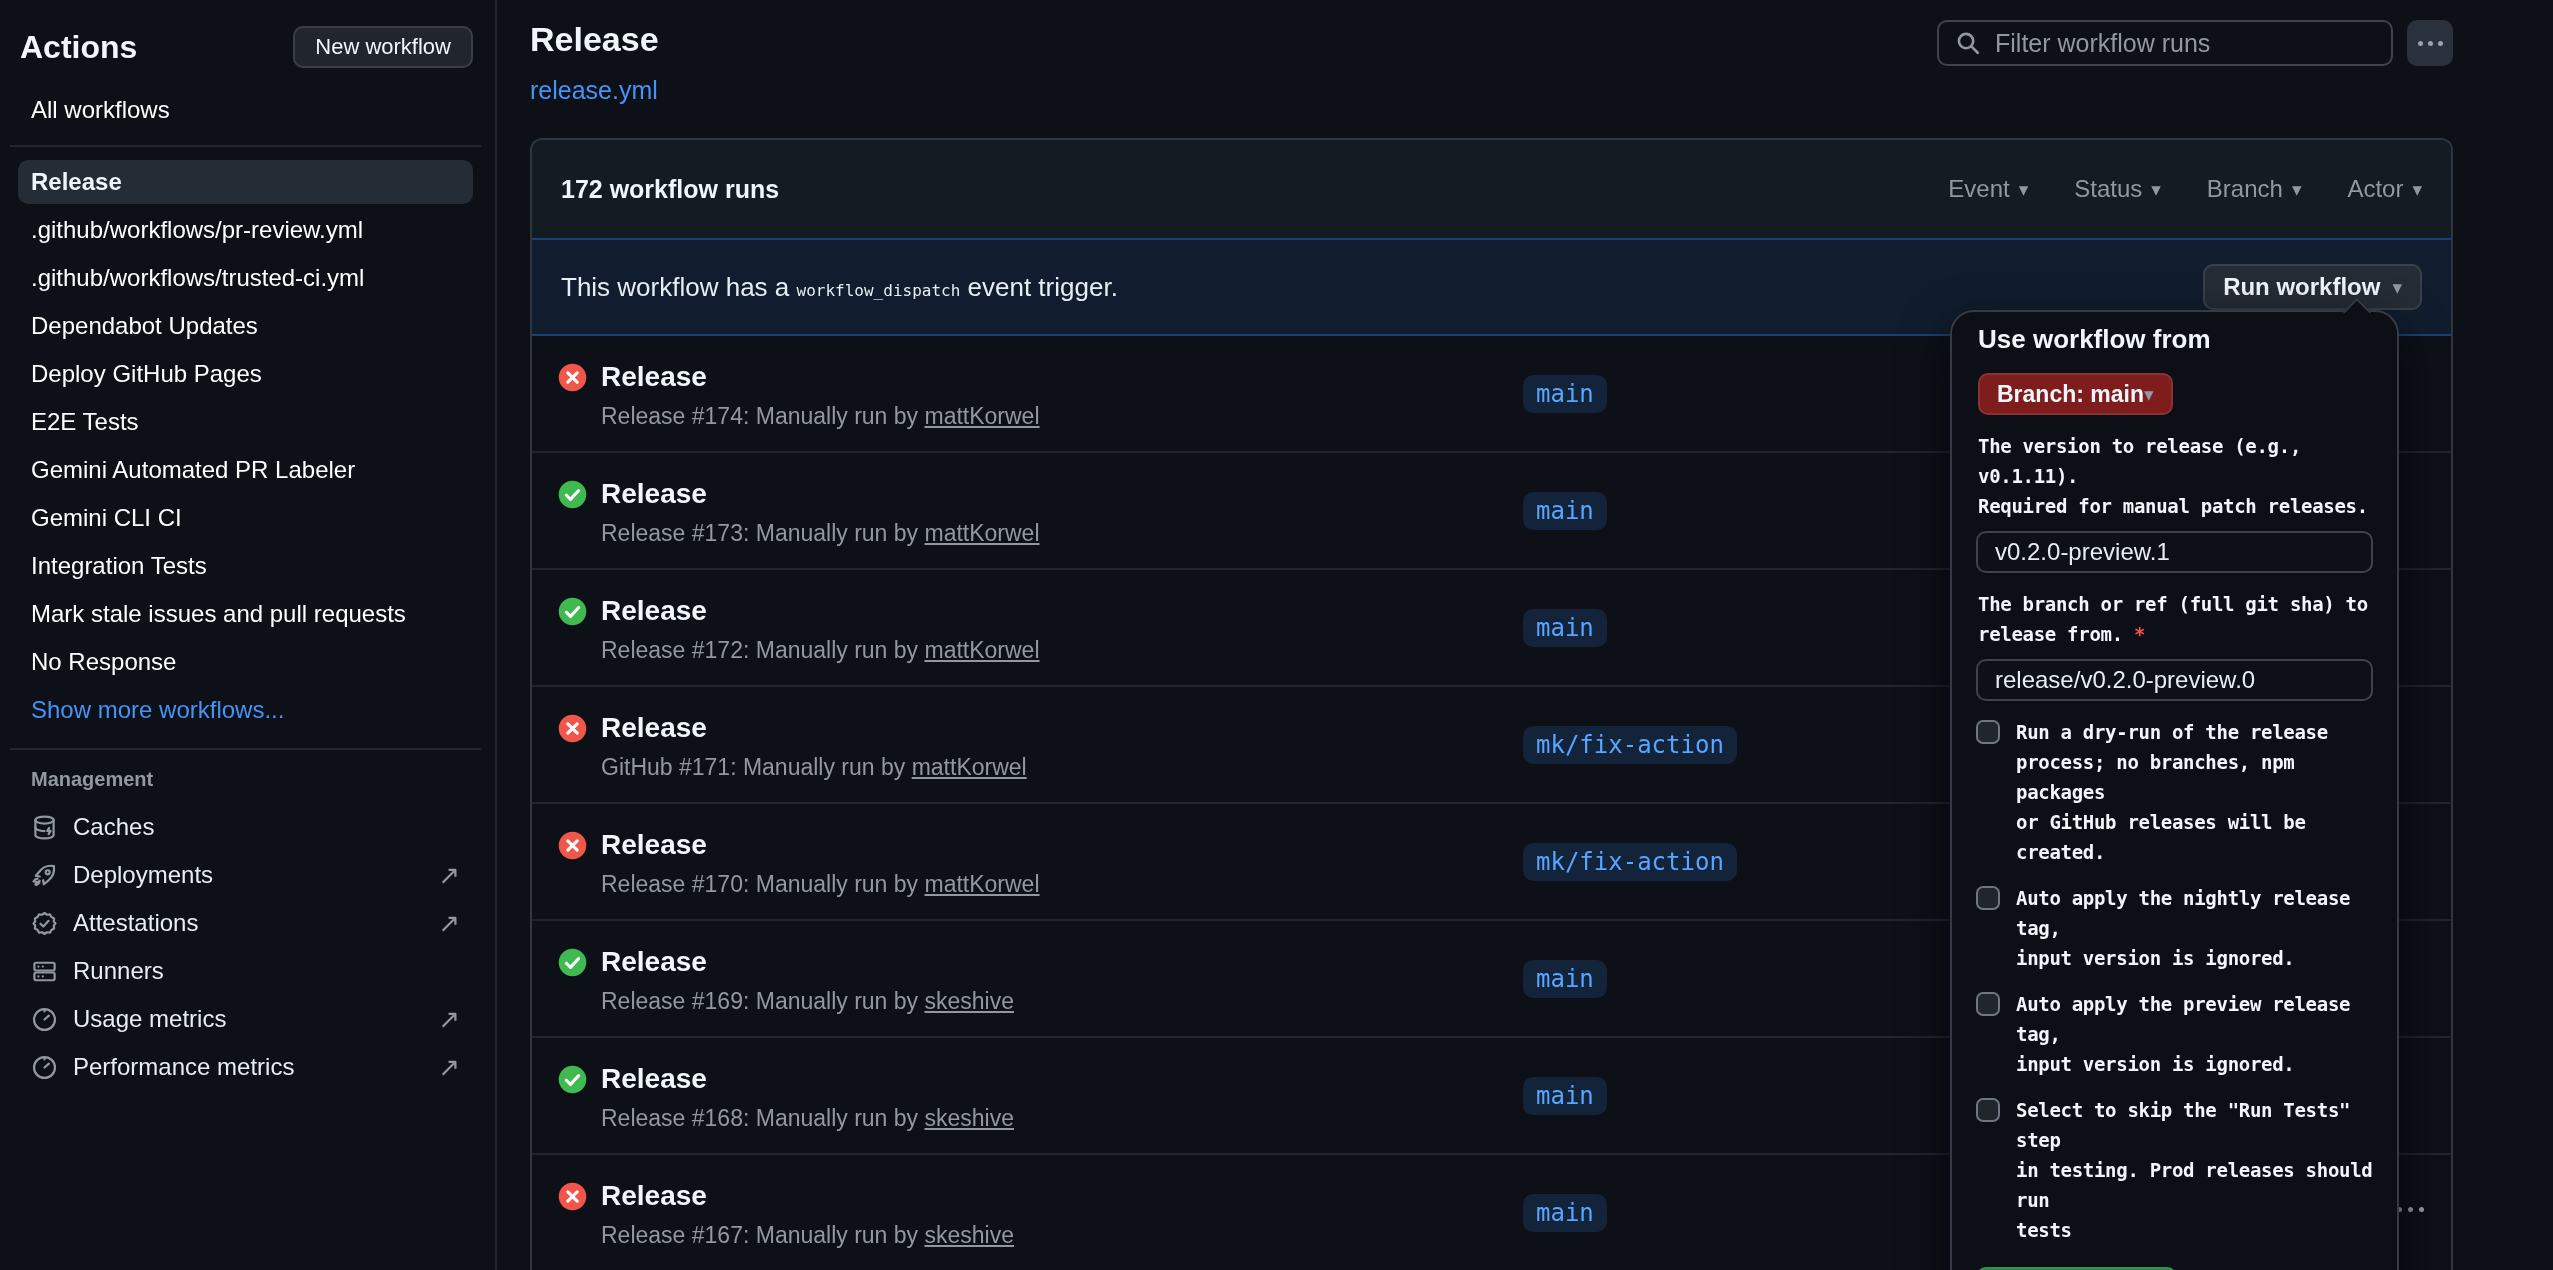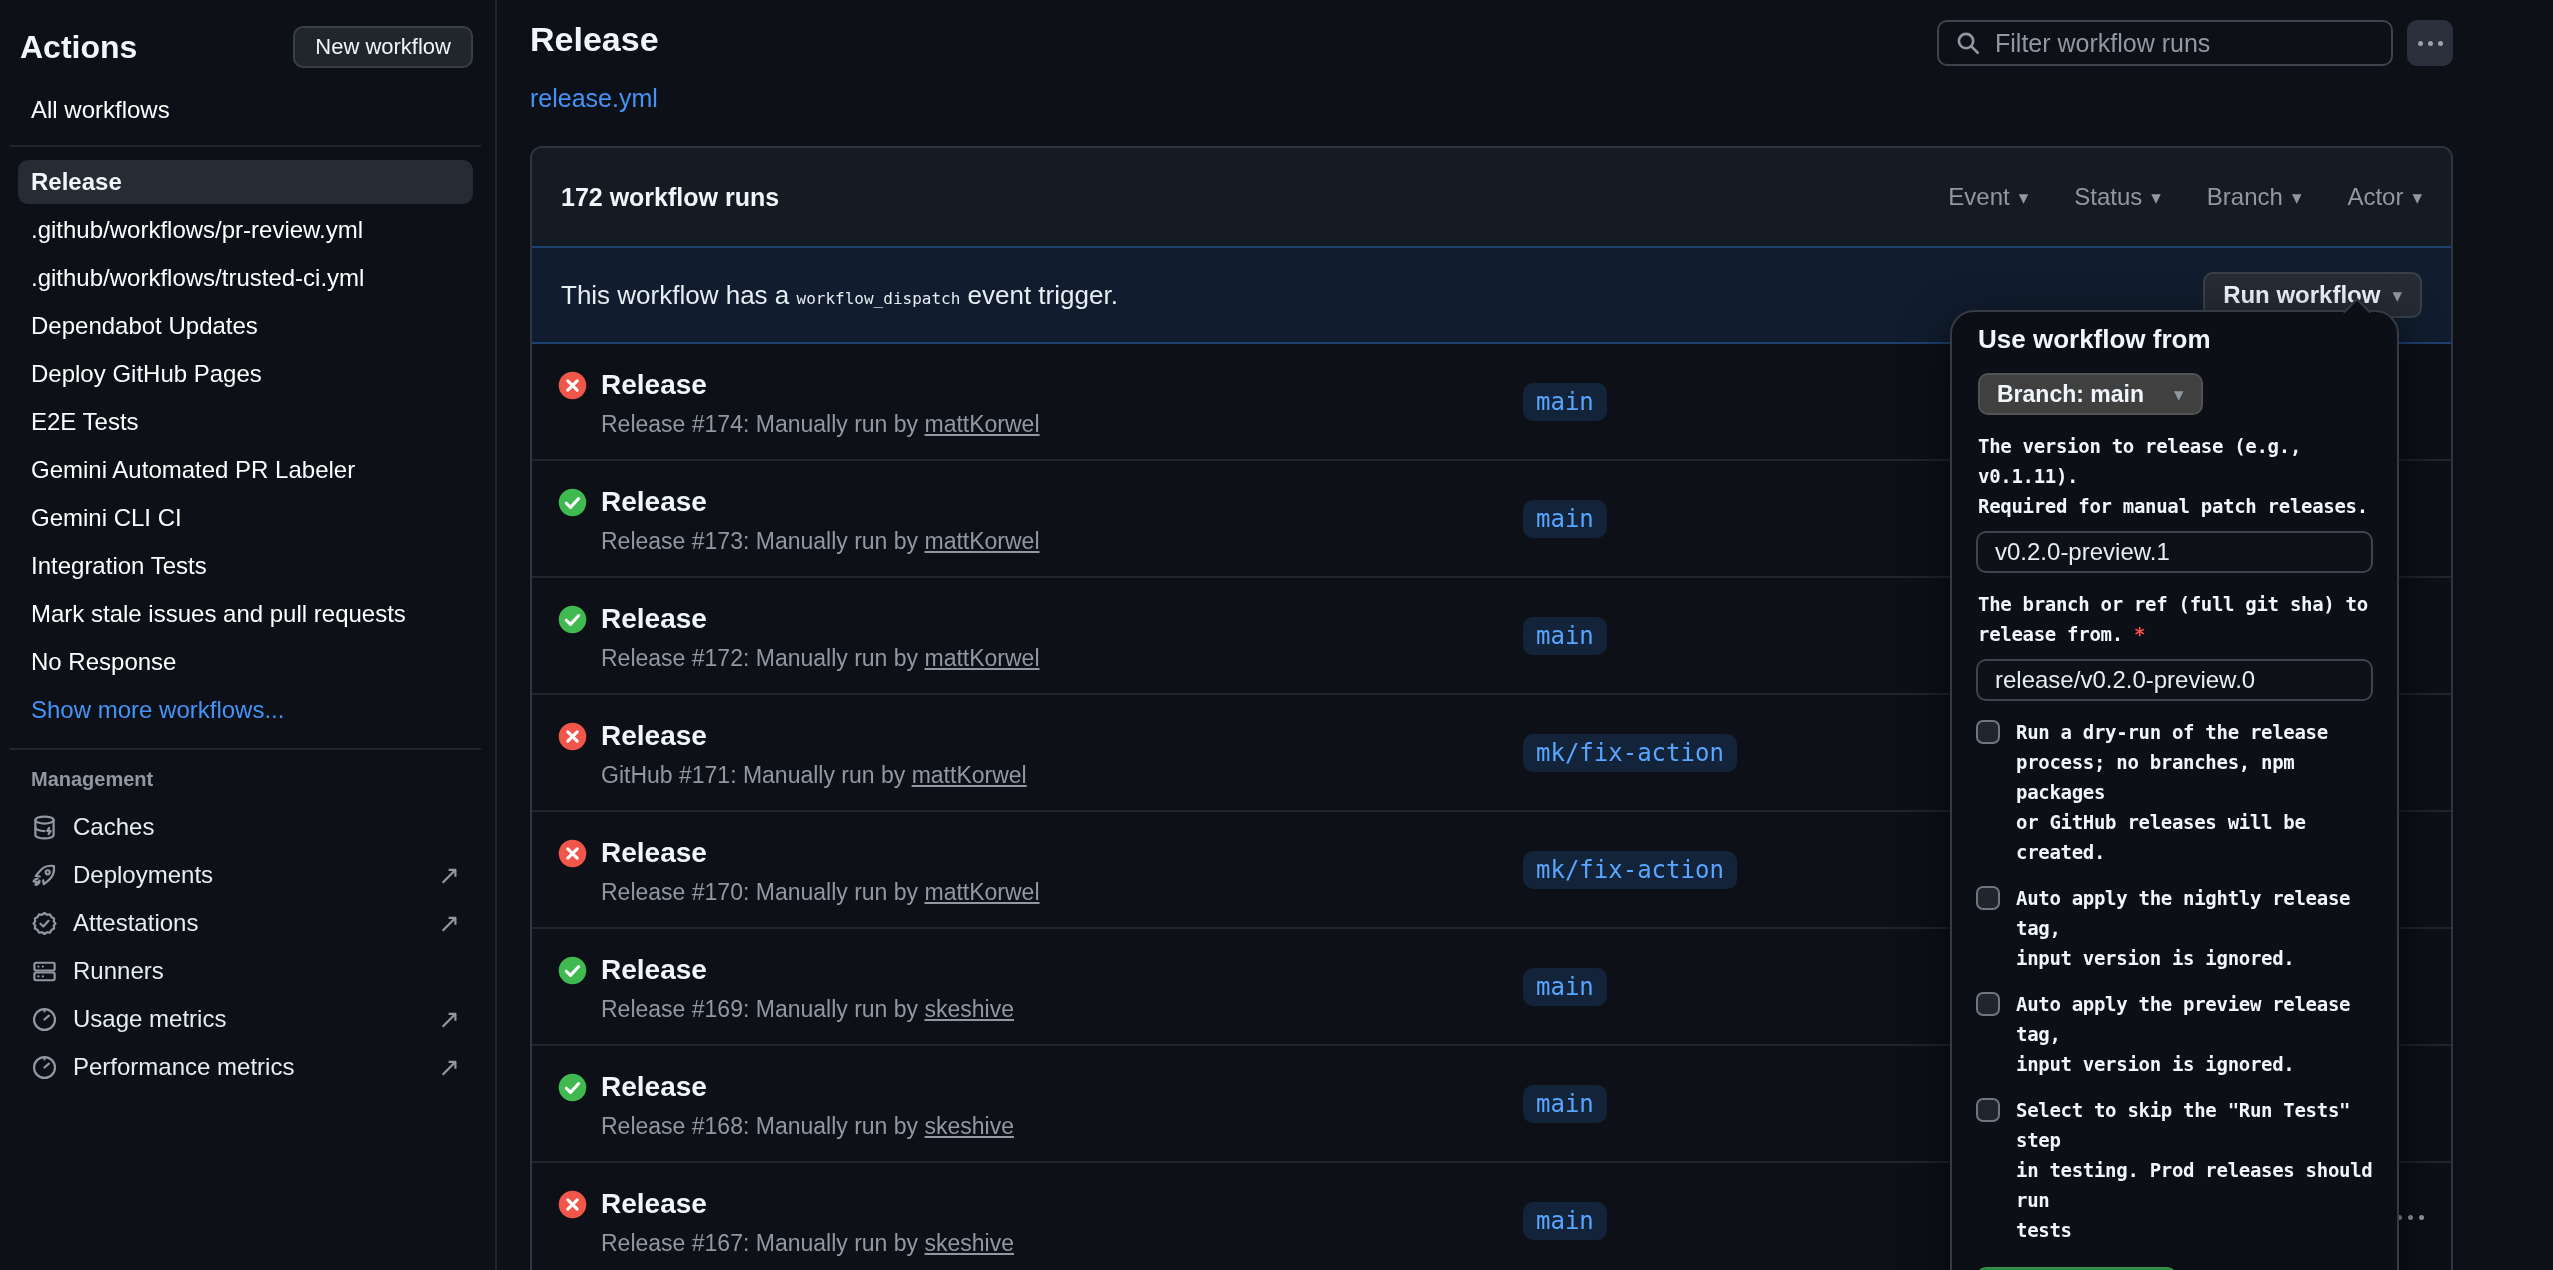--- a/index.html
+++ b/index.html
@@ -40,21 +40,21 @@
     height:44px;margin-bottom:4px;border-radius:10px;display:flex;align-items:center;gap:15px;
     padding:0 13px;font-size:24px;color:#e6edf3;cursor:pointer;
   }
   .mgmt-item svg{width:27px;height:27px;color:#9198a1;flex:none;}
   .ext-arrow{margin-left:auto;color:#9198a1;font-size:26px;line-height:1;}
 
   
   .main{position:absolute;left:499px;top:0;right:0;bottom:0;padding:0 100px 0 31px;}
   .main-head{display:flex;justify-content:space-between;align-items:flex-start;margin-top:18px;}
   .page-title{font-size:34px;font-weight:700;color:#f0f6fc;margin:0;line-height:42px;}
-  .file-link{font-size:25px;color:#4493f8;text-decoration:none;display:inline-block;margin-top:24px;cursor:pointer;}
+  .file-link{font-size:25px;color:#4493f8;text-decoration:none;display:inline-block;margin-top:16px;cursor:pointer;}
   .head-controls{display:flex;gap:14px;align-items:center;margin-top:2px;}
   .filter-input{
     width:456px;height:46px;box-sizing:border-box;background:#0d1117;border:2px solid #3d444d;
     border-radius:10px;display:flex;align-items:center;padding:0 16px;gap:12px;color:#9198a1;
   }
   .filter-input svg{width:26px;height:26px;flex:none;}
   .filter-input input{
     background:transparent;border:none;outline:none;color:#e6edf3;font-size:25px;width:100%;
     font-family:inherit;
   }
@@ -117,22 +117,22 @@
     position:absolute;left:1950px;top:310px;width:449px;box-sizing:border-box;z-index:6;
     background:#0c0f15;border:2px solid #343b45;border-radius:24px;
     box-shadow:0 18px 48px rgba(1,4,9,.8);padding:12px 24px 26px;
   }
   .panel-caret{
     position:absolute;top:-10px;right:30px;width:18px;height:18px;background:#0c0f15;
     border-left:2px solid #343b45;border-top:2px solid #343b45;transform:rotate(45deg);
   }
   .panel-heading{font-size:26px;font-weight:700;color:#f0f6fc;margin:0 0 18px 2px;}
   .branch-btn{
-    display:inline-flex;align-items:center;gap:30px;height:42px;padding:0 17px;box-sizing:border-box;
-    background:#404040;border:2px solid rgba(240,246,252,.10);border-radius:10px;color:#f0f6fc;
+    display:inline-flex;align-items:center;gap:0;height:42px;padding:0 17px;box-sizing:border-box;
+    background:#7f1d1d;border:2px solid rgba(240,246,252,.10);border-radius:10px;color:#f0f6fc;
     font-size:23px;font-weight:600;cursor:pointer;margin:0 0 16px 2px;font-family:inherit;
   }
   .p-label{
     font-size:19px;font-weight:700;line-height:30px;letter-spacing:-.3px;color:#f0f6fc;
     white-space:pre-line;margin:0 0 10px 2px;
   }
   .req-star{color:#f85149;}
   .p-input{
     display:block;width:100%;box-sizing:border-box;height:42px;background:#0d1117;
     border:2px solid #3d444d;border-radius:10px;color:#e6edf3;font-size:24px;padding:0 17px;

